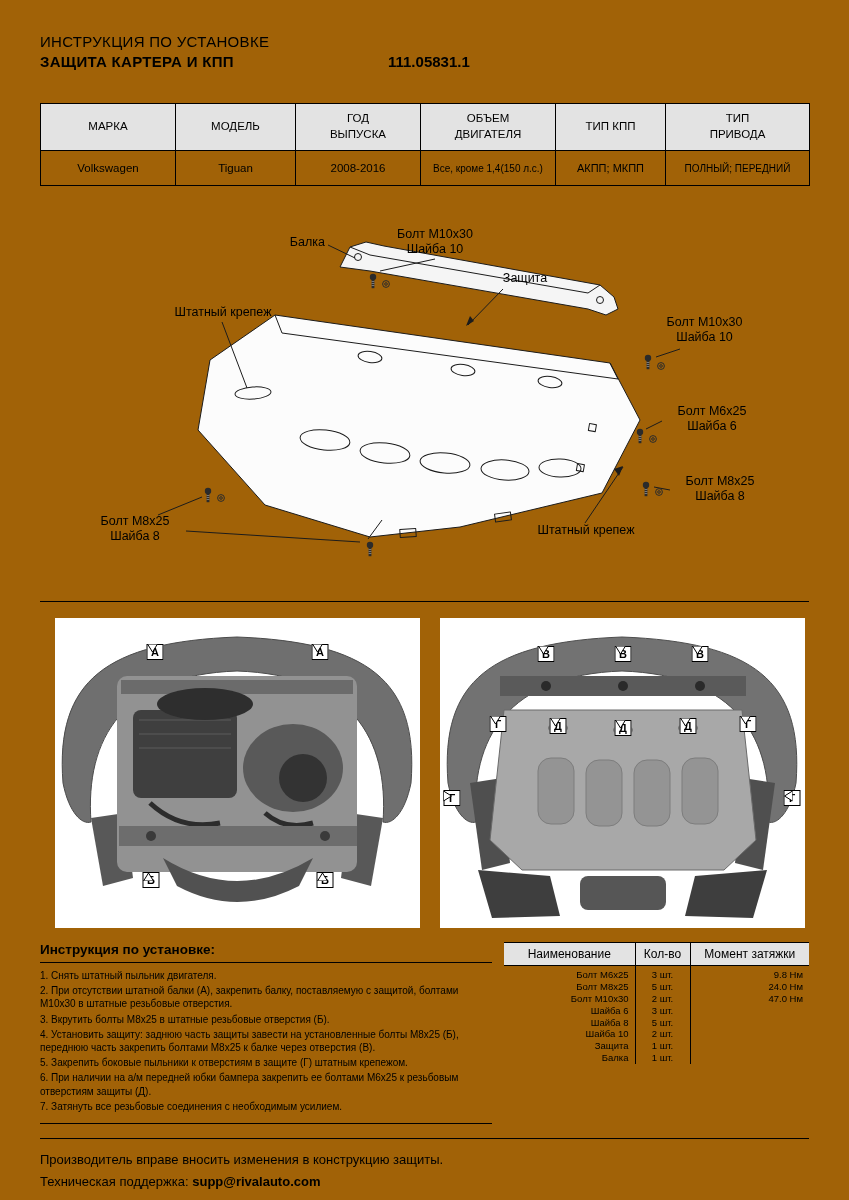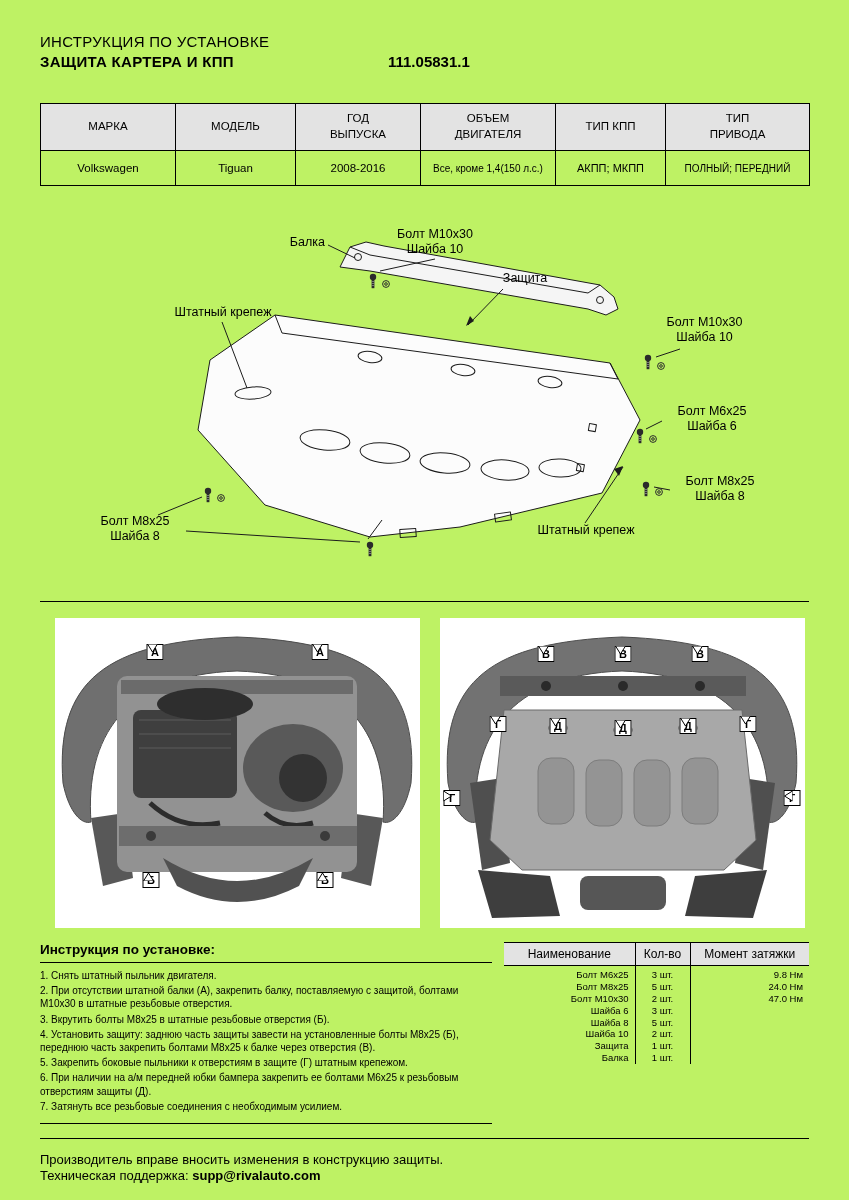--- a/index.html
+++ b/index.html
@@ -1,18 +1,18 @@
 <!DOCTYPE html>
 <html><head>
 <meta charset="utf-8">
 <style>
   * { margin:0; padding:0; box-sizing:border-box; }
   html,body { background:#ffffff; }
   body { font-family:"Liberation Sans", sans-serif; color:#000; }
-  .page { position:relative; width:849px; height:1200px; background:#bef264; overflow:hidden; }
+  .page { position:relative; width:849px; height:1200px; background:#a16207; overflow:hidden; }
 
   
   .header { position:absolute; left:40px; top:33px; right:40px; height:60px; }
   .doc-type { font-size:15px; letter-spacing:.3px; }
   .title-row { position:relative; margin-top:3px; height:20px; }
   .product-title { font-size:15px; font-weight:bold; letter-spacing:.3px; }
   .part-number { position:absolute; left:348px; top:0; font-size:15px; font-weight:bold; }
 
   
   .spec-table { position:absolute; left:40px; top:103px; width:769px; border-collapse:collapse; table-layout:fixed; }
@@ -65,21 +65,21 @@
   .parts-table th:nth-child(2), .parts-table td:nth-child(2) { border-right:1px solid #000; }
   .parts-table td { font-size:9.5px; line-height:1.25; padding:0 6px; }
   .c-name { text-align:right; }
   .c-qty { text-align:center; }
   .c-torque { text-align:right; padding-left:10px !important;margin-top:48px; }
   .parts-table tbody tr:first-child td { padding-top:3px; }
 
   
   .footer { position:absolute; left:40px; right:40px; top:1138px; border-top:1px solid #000; padding-top:13px; }
   .footer-line { font-size:13px; line-height:1.2; }
-  .footer-line2 { }
+  .footer-line2 { margin-top:6px; }
   .support-email { font-weight:bold; }
 </style>
 </head>
 <body>
 
 <div class="page">
 
   <div class="header">
     <div class="doc-type">ИНСТРУКЦИЯ ПО УСТАНОВКЕ</div>
     <div class="title-row">

